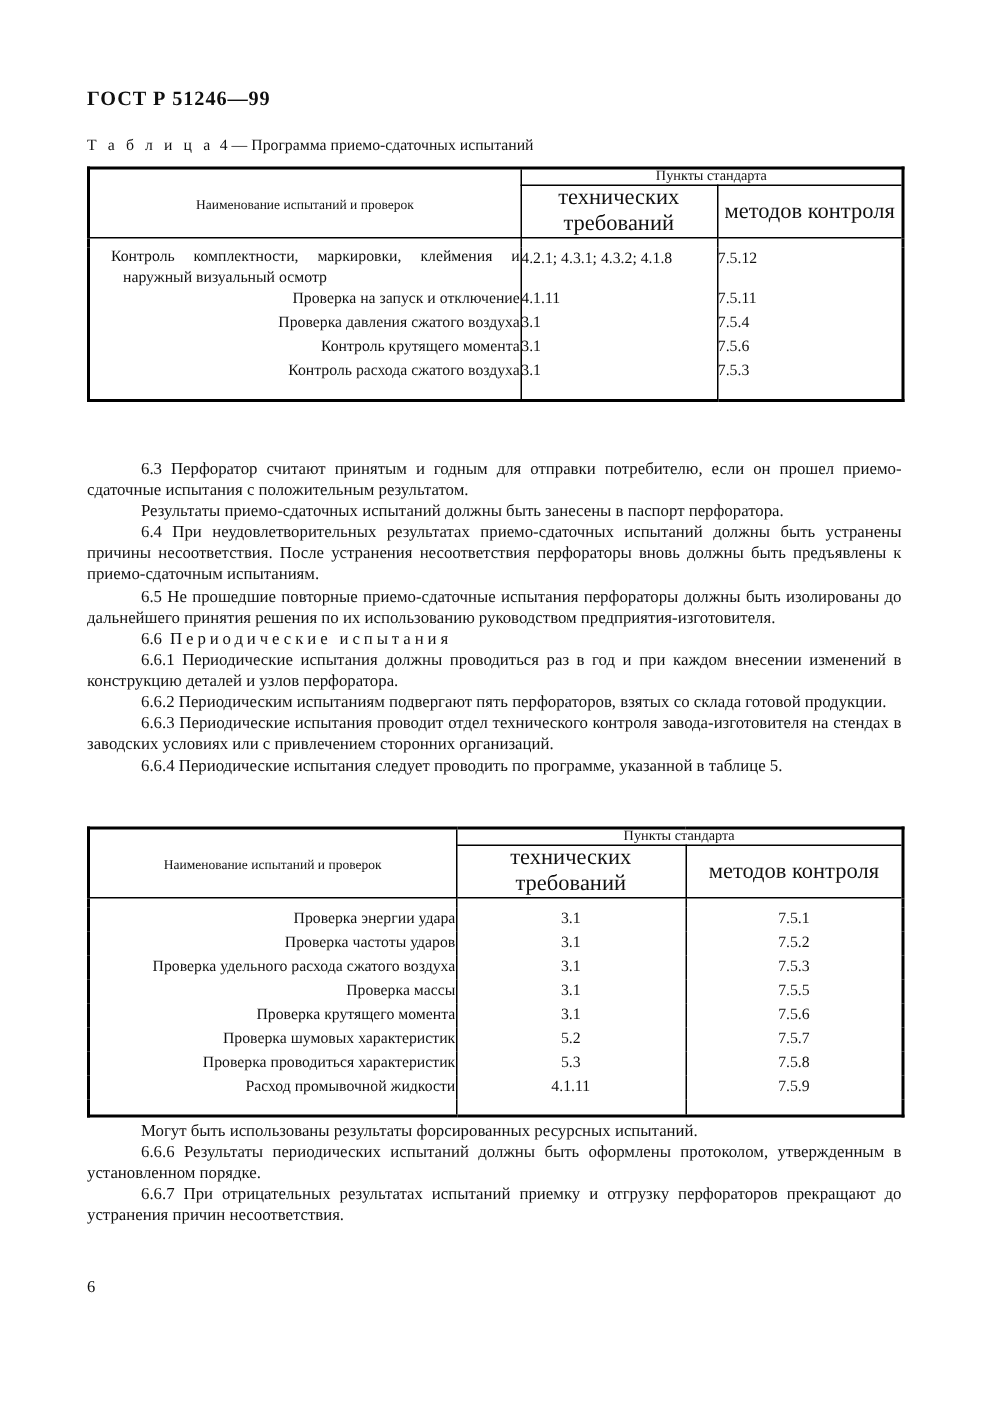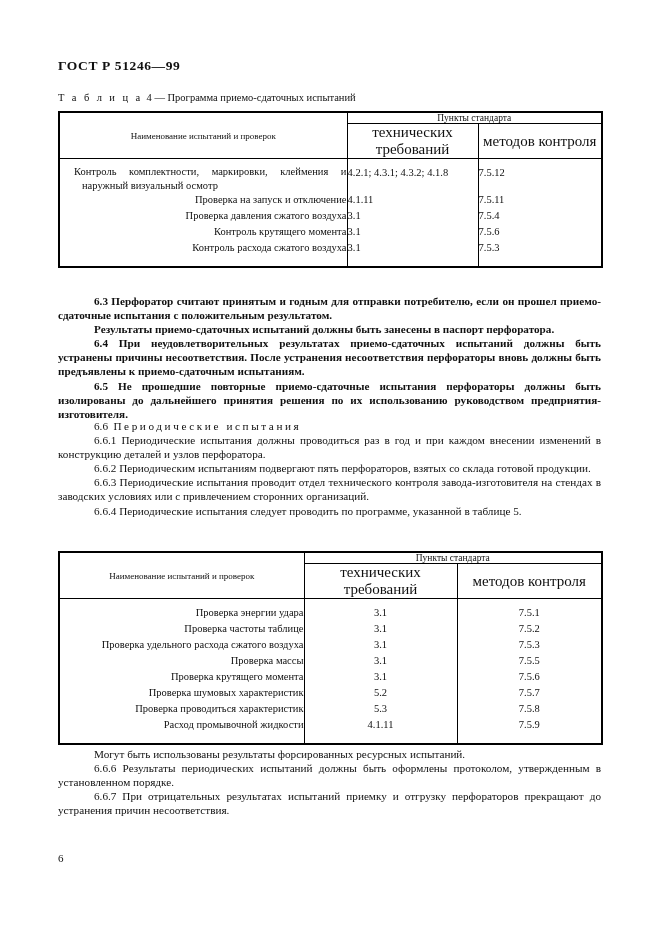--- a/index.html
+++ b/index.html
@@ -126,21 +126,21 @@
   
   .text-block {
     position: absolute;
     left: 58px;
     width: 543px;
     font-size: 11.2px;
     line-height: 14.1px;
     text-align: justify;
     text-align-last: left;
   }
-  #block-a { top: 294px; font-weight: bold; }
+  #block-a { top: 306px; }
   #block-b { top: 419px; }
   #block-c { top: 747px; }
 
   .para {
     margin: 0;
     text-indent: 36px;
   }
   .para.spaced {
     letter-spacing: 2.6px;
   }
@@ -265,21 +265,21 @@
         <td class="body-pad-top outer-right" style="border-bottom:none"></td>
       </tr>
 
       <tr class="row-tall">
         <td class="cell-name outer-left" style="border-top:none;border-bottom:none">Проверка энергии удара</td>
         <td class="cell-val-center" style="border-top:none;border-bottom:none">3.1</td>
         <td class="cell-val-center outer-right" style="border-top:none;border-bottom:none">7.5.1</td>
       </tr>
 
       <tr class="row-tall">
-        <td class="cell-name outer-left" style="border-top:none;border-bottom:none">Проверка частоты таблице</td>
+        <td class="cell-name outer-left" style="border-top:none;border-bottom:none">Проверка частоты ударов</td>
         <td class="cell-val-center" style="border-top:none;border-bottom:none">3.1</td>
         <td class="cell-val-center outer-right" style="border-top:none;border-bottom:none">7.5.2</td>
       </tr>
 
       <tr class="row-tall">
         <td class="cell-name outer-left" style="border-top:none;border-bottom:none">Проверка удельного расхода сжатого воздуха</td>
         <td class="cell-val-center" style="border-top:none;border-bottom:none">3.1</td>
         <td class="cell-val-center outer-right" style="border-top:none;border-bottom:none">7.5.3</td>
       </tr>
 

